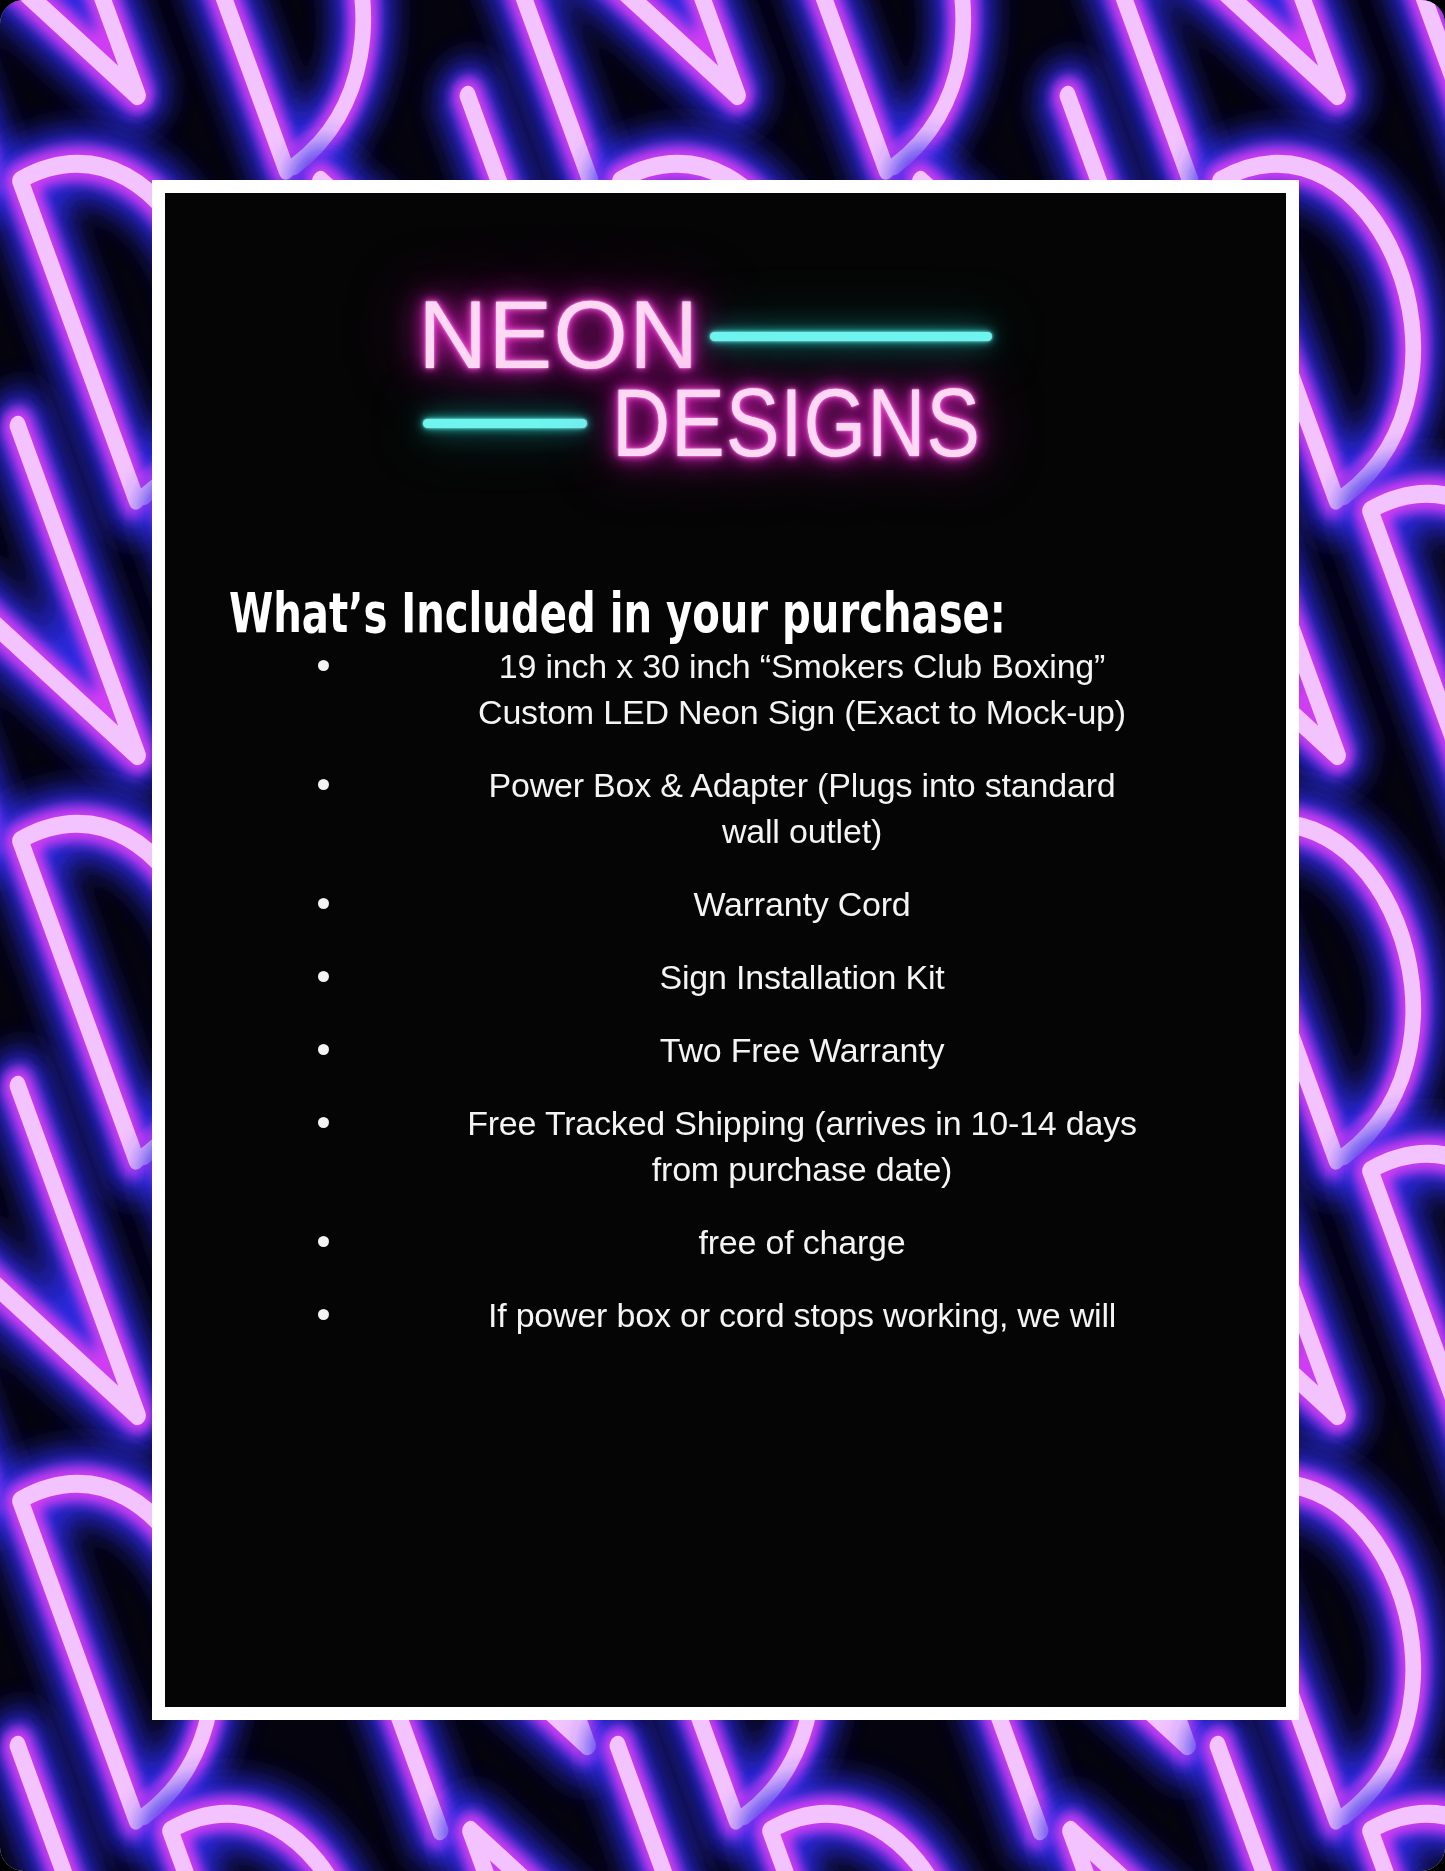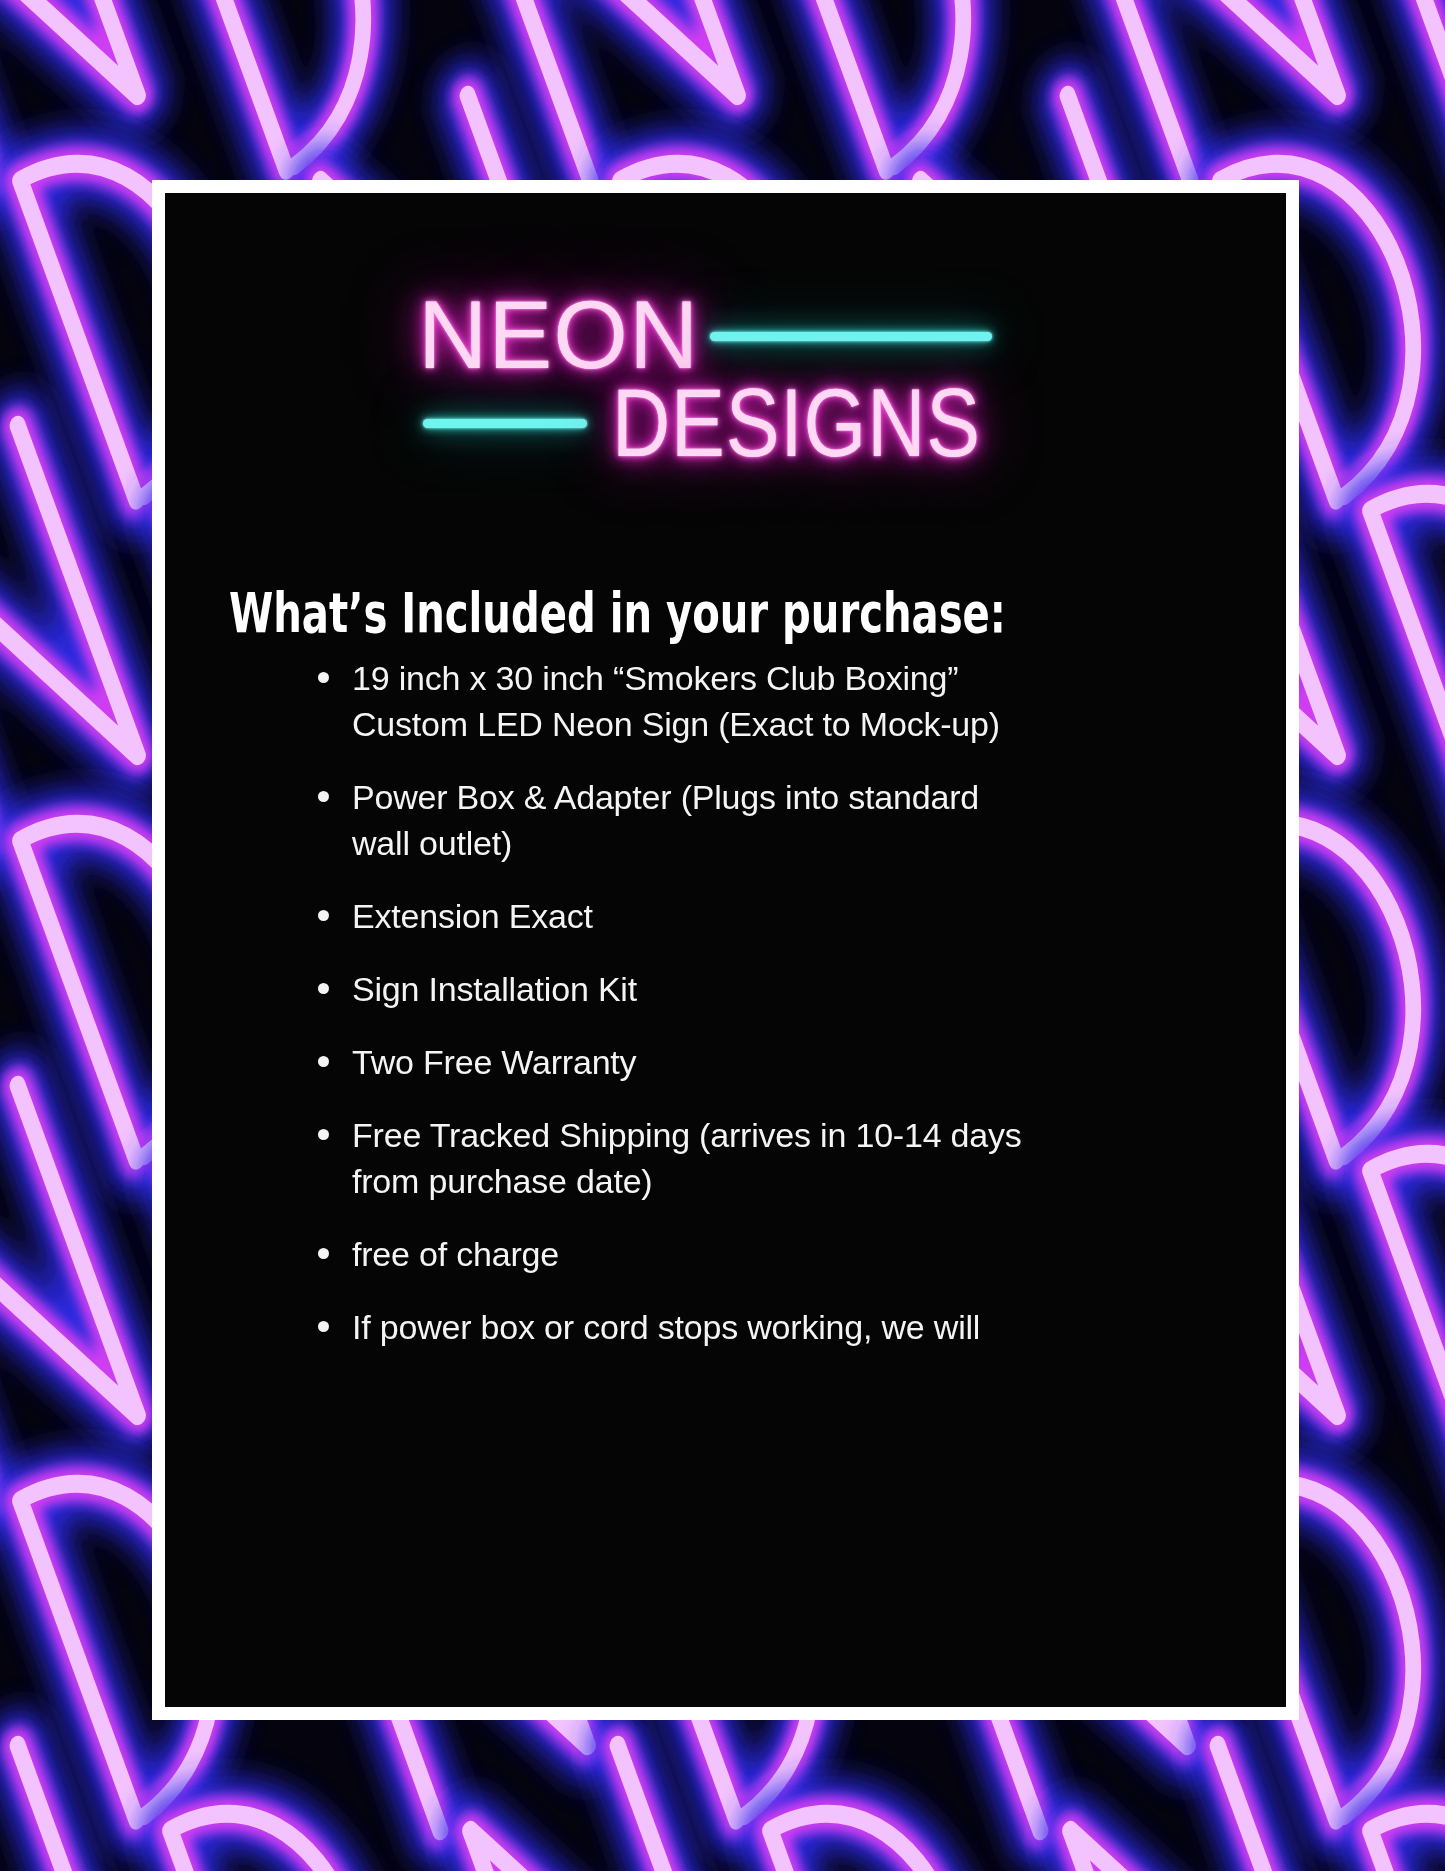--- a/index.html
+++ b/index.html
@@ -1,19 +1,20 @@
 <!DOCTYPE html>
 <html><head>
 <meta charset="utf-8">
 <style>
   html,body { margin:0; padding:0; background:#000; }
   .page {
     position:relative; width:1445px; height:1871px; overflow:hidden;
     background:#ffffff;
     font-family:"Liberation Sans", sans-serif;
+    border-radius:24px;
   }
   .bg { position:absolute; left:0; top:0; width:1445px; height:1871px; display:block; }
 
   
   .card {
     position:absolute; left:152px; top:180px;
     width:1121px; height:1514px;
     background:#050505;
     border:13px solid #ffffff;
   }
@@ -53,21 +54,21 @@
     letter-spacing:0px;
   }
 
   
   .list {
     position:absolute; left:187px; top:450px; width:900px;
     list-style:none; margin:0; padding:0;
     color:#f4f4f4; font-size:34px; line-height:46px;
     letter-spacing:-0.2px;
   }
-  .list li { position:relative; margin:12px 0 27px 0; }
+  .list li { position:relative; margin:0 0 27px 0;text-align:center; }
   .bullet {
     position:absolute; left:-34px; top:17px;
     width:11px; height:11px; border-radius:50%; background:#f4f4f4;
   }
   .ln { display:block; white-space:nowrap; }
 </style>
 </head>
 <body>
 
 <div class="page">
@@ -171,21 +172,21 @@
         <span class="ln">19 inch x 30 inch “Smokers Club Boxing”</span>
         <span class="ln">Custom LED Neon Sign (Exact to Mock-up)</span>
       </li>
       <li>
         <span class="bullet"></span>
         <span class="ln">Power Box &amp; Adapter (Plugs into standard</span>
         <span class="ln">wall outlet)</span>
       </li>
       <li>
         <span class="bullet"></span>
-        <span class="ln">Extension Exact</span>
+        <span class="ln">Warranty Cord</span>
       </li>
       <li>
         <span class="bullet"></span>
         <span class="ln">Sign Installation Kit</span>
       </li>
       <li>
         <span class="bullet"></span>
         <span class="ln">Two Free Warranty</span>
       </li>
       <li>

